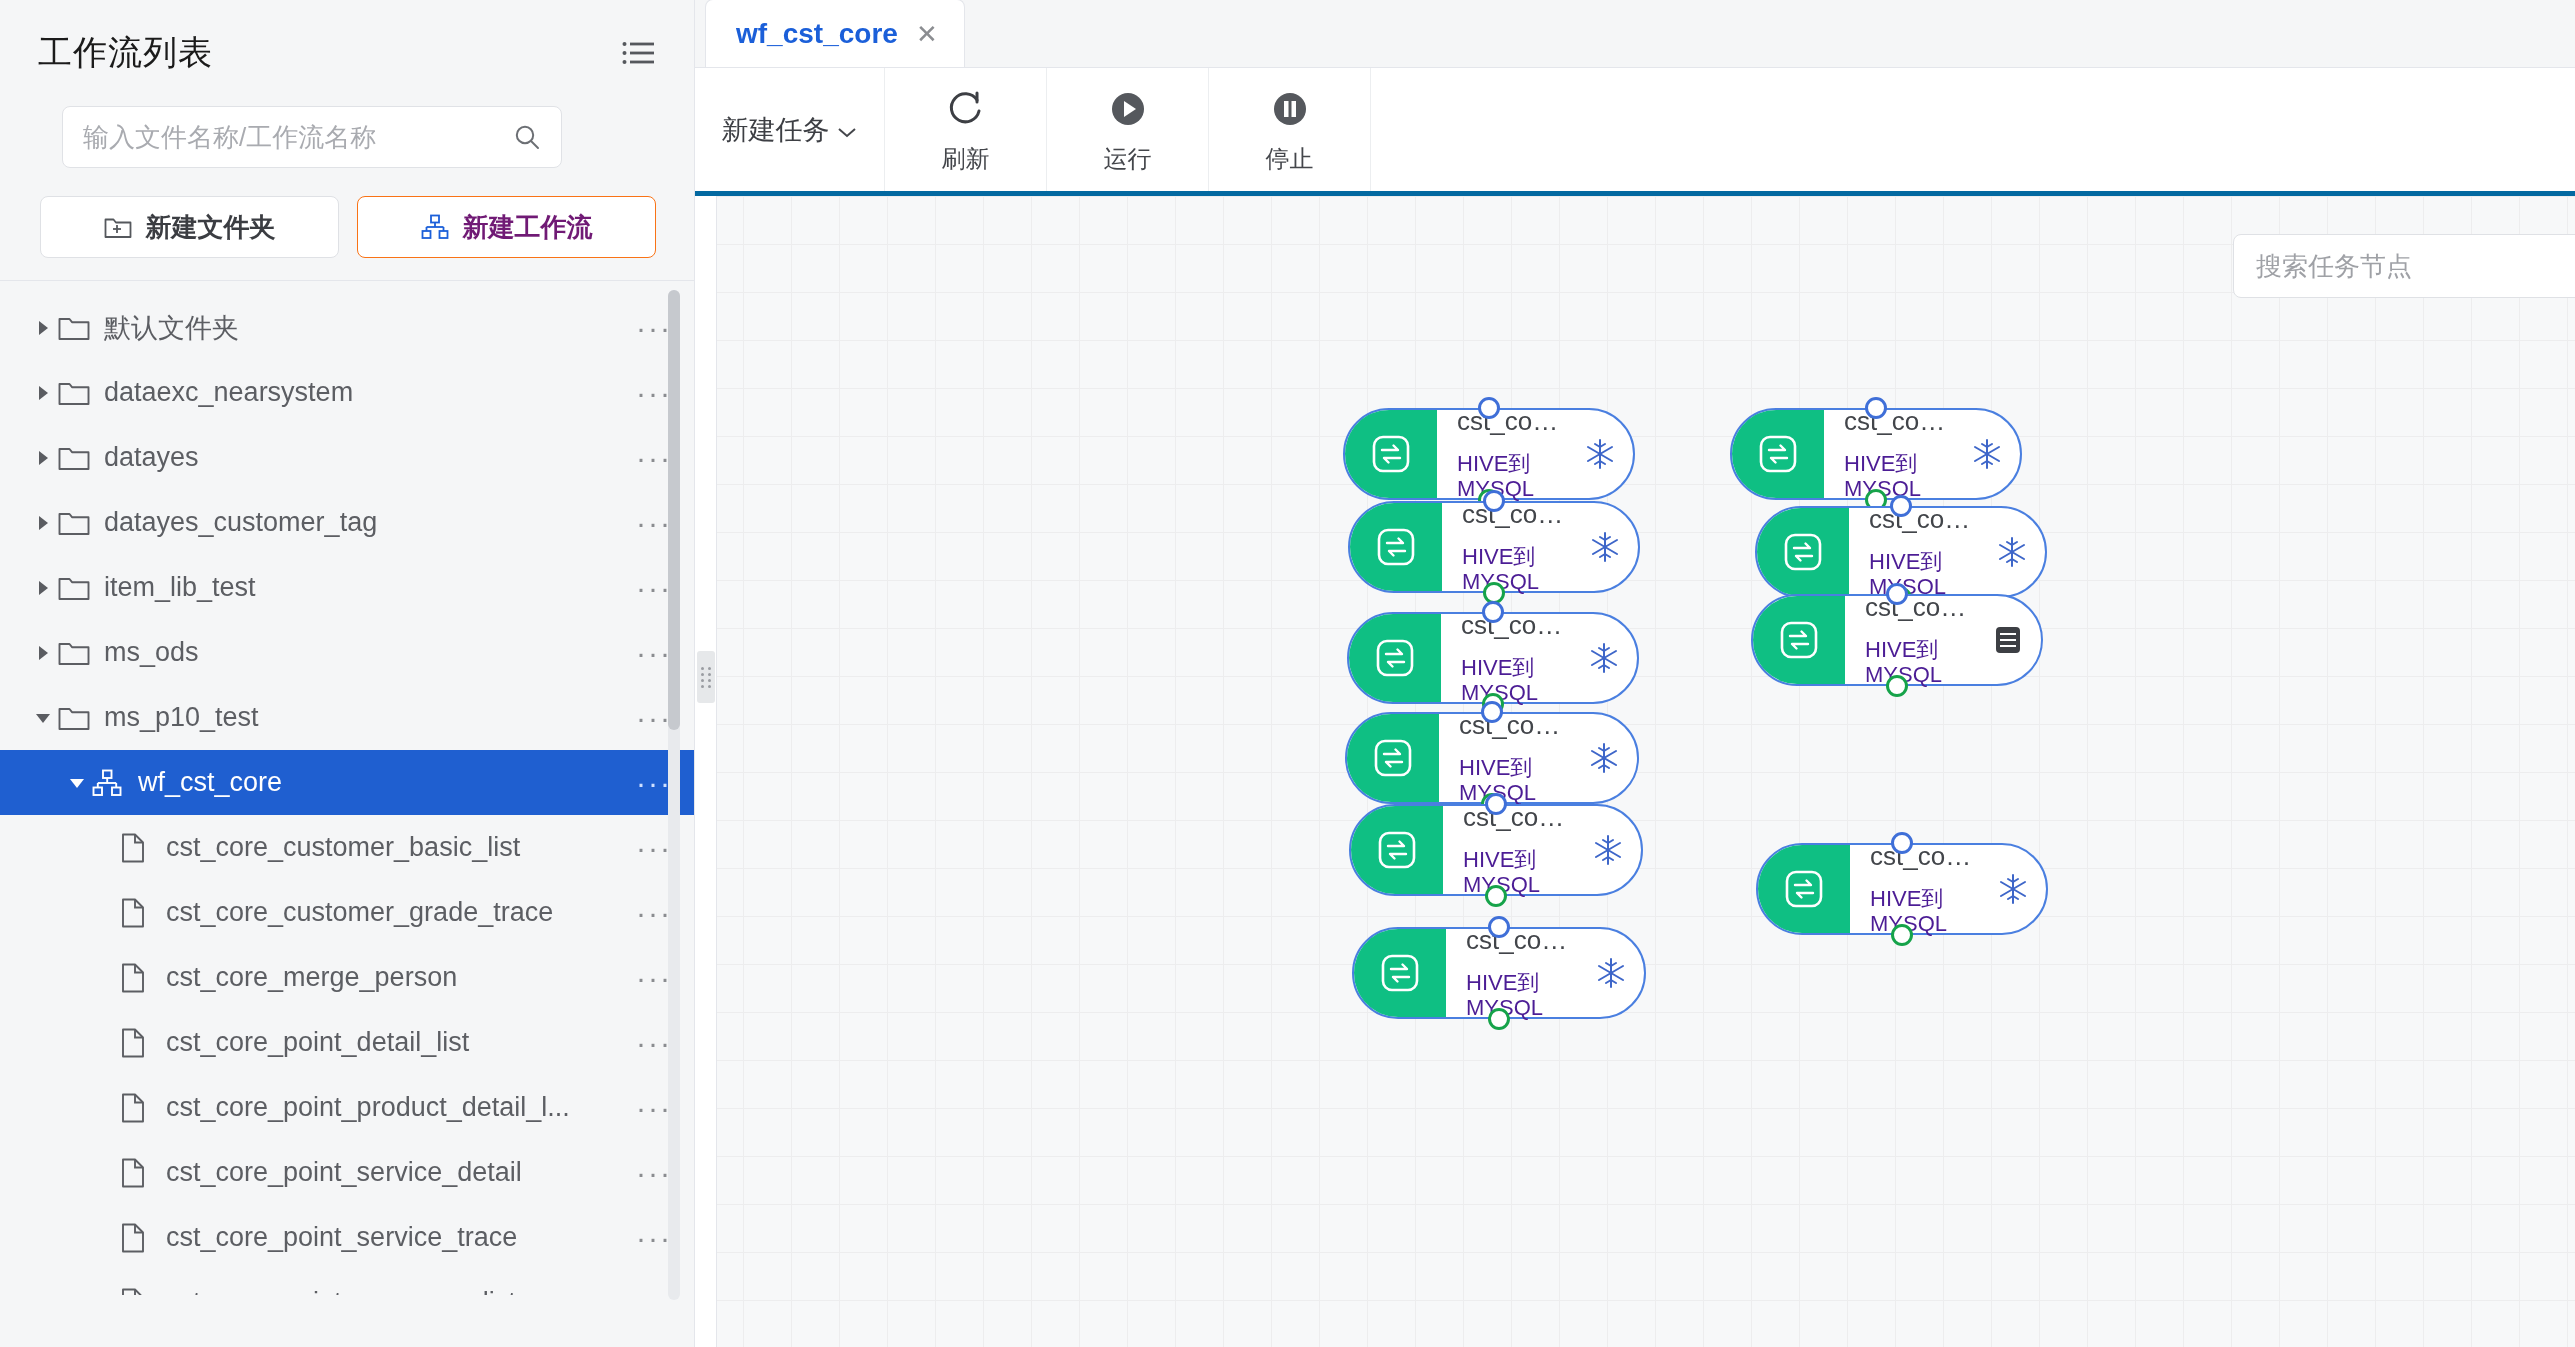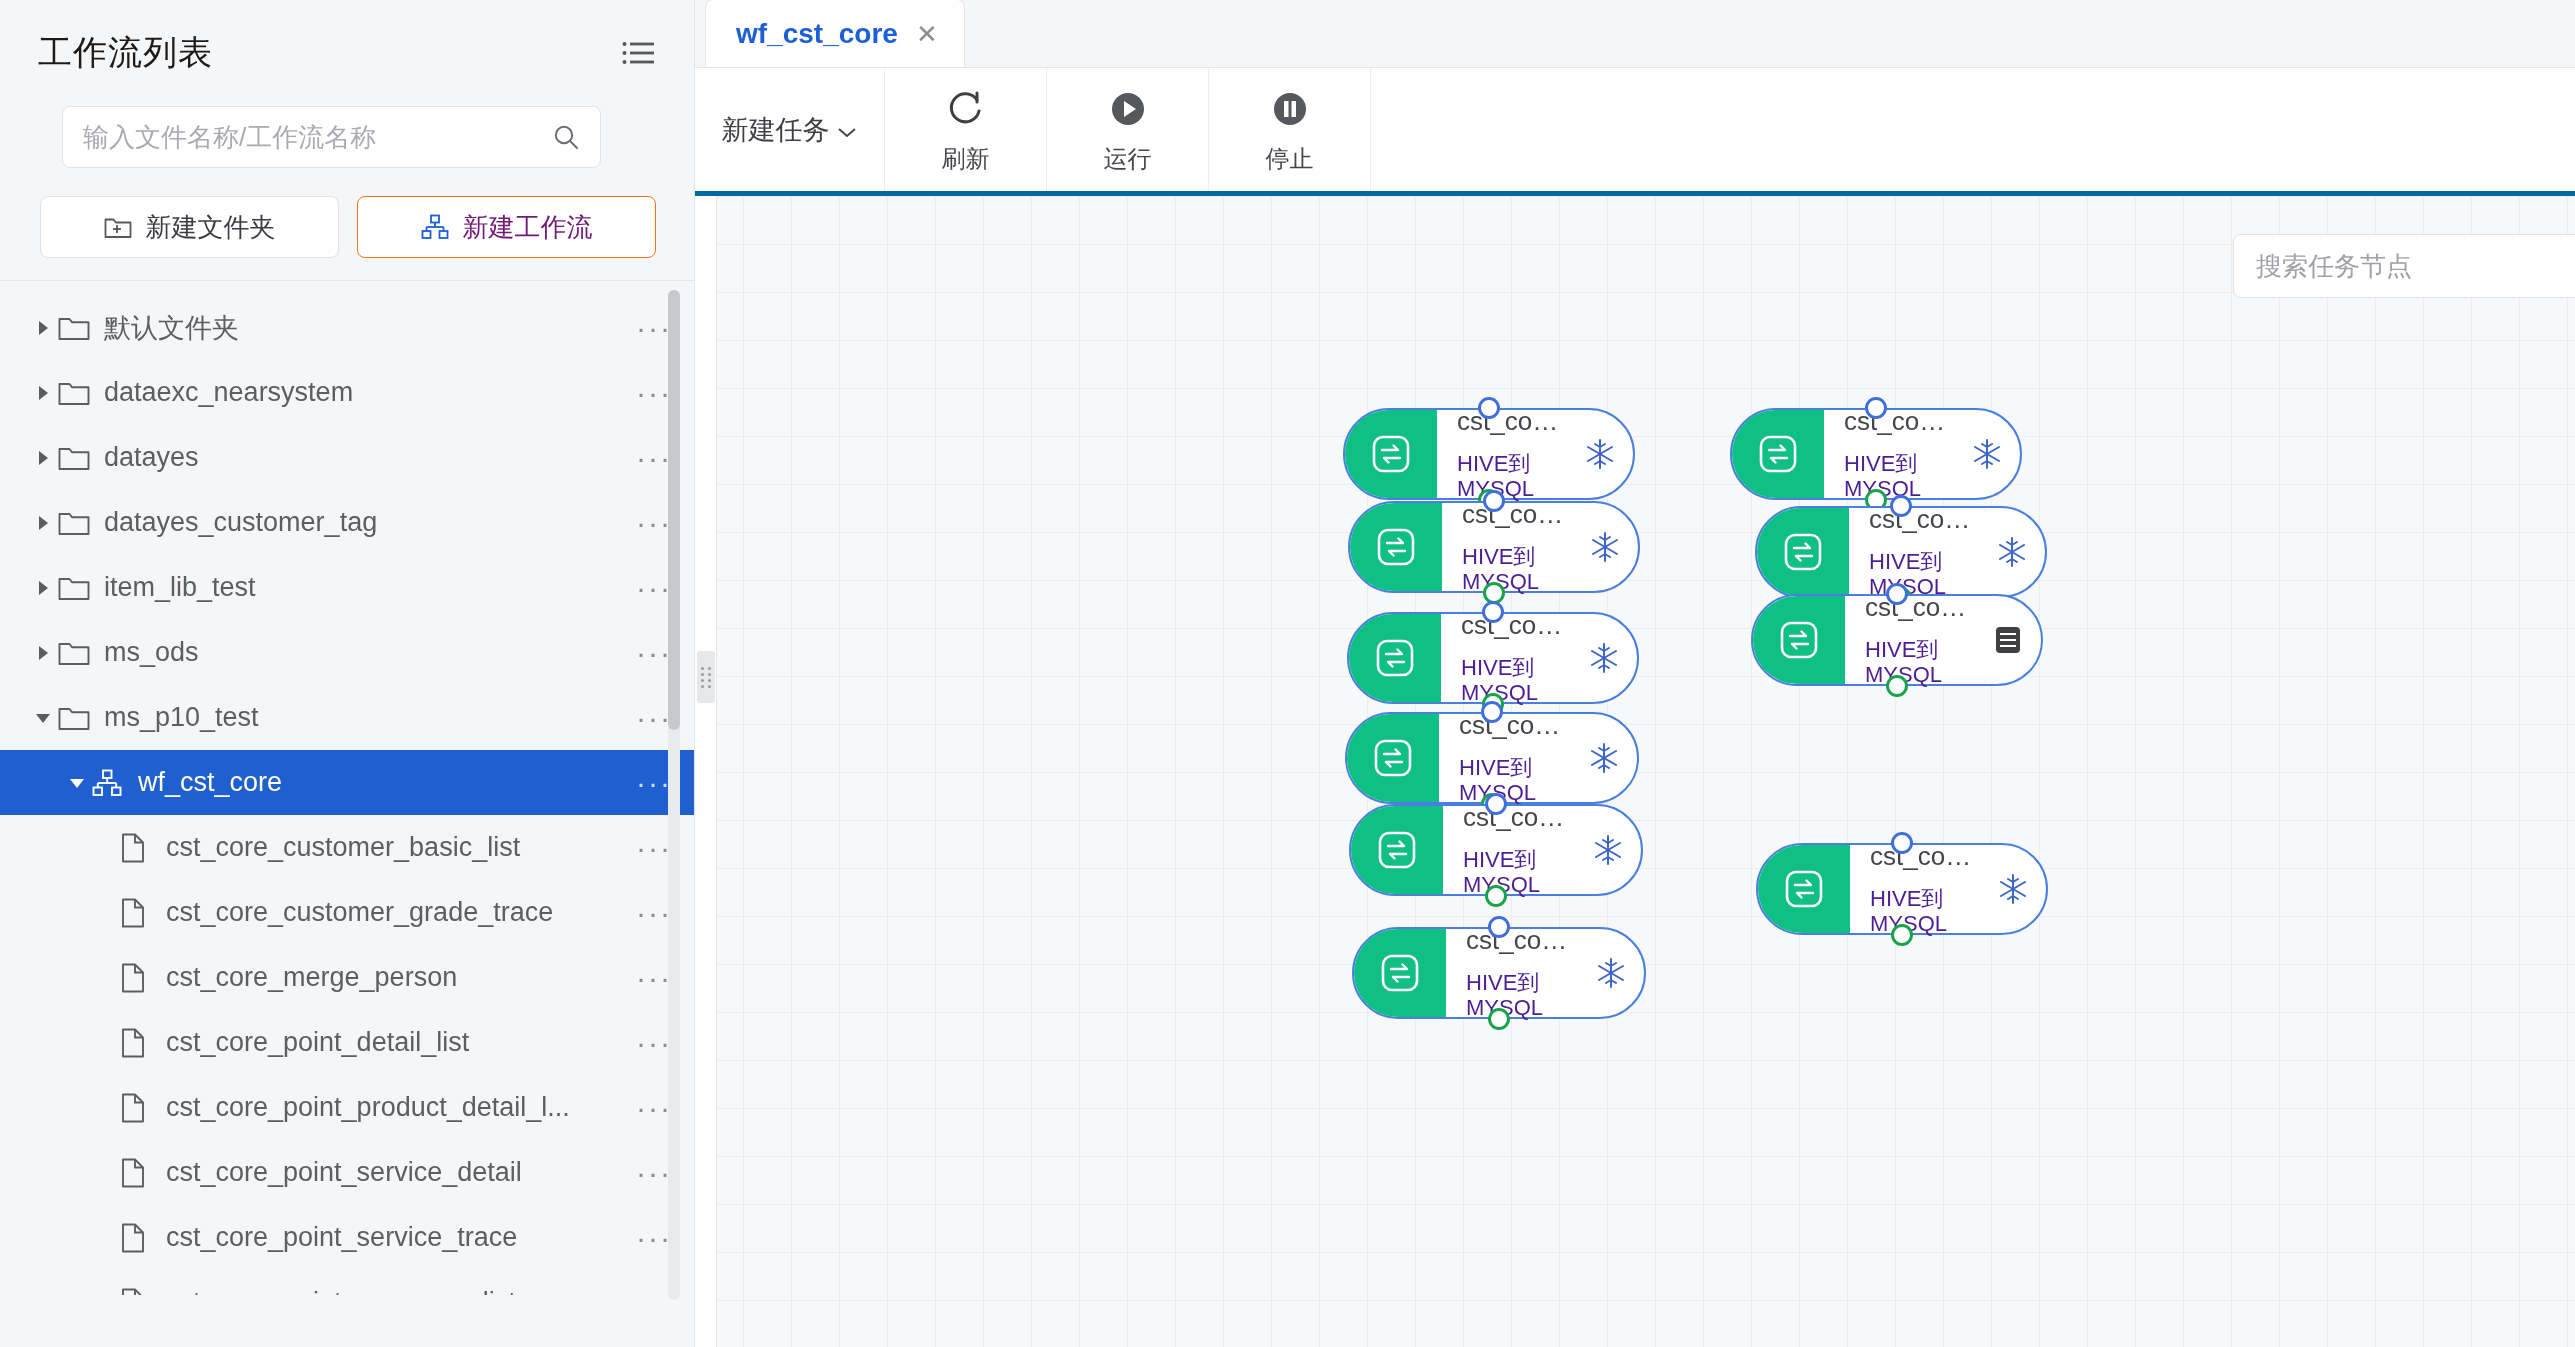--- a/index.html
+++ b/index.html
@@ -26,32 +26,32 @@
   .sb-title { font-size: 34px; color: #1b1b1b; letter-spacing: 1px; font-weight: 400; }
   .list-icon { width: 34px; height: 26px; cursor: pointer; display:block; }
 
   .sb-search-wrap { padding: 30px 38px 0 62px; }
   .sb-search {
     position: relative;
     height: 62px; background: #fff;
     border: 1px solid #e0e2e6; border-radius: 8px;
     display: flex; align-items: center;
     padding: 8px 20px;
-    width: 539px;
+    width: 500px;
   }
   .sb-search input {
     border: none; outline: none; flex: 1;
     font-size: 26px; color: #333;
     font-family: "Liberation Sans", sans-serif;
     background: transparent;
   }
   .sb-search input::placeholder { color: #a9abb0; }
   .search-icon { width: 28px; height: 28px; flex: 0 0 28px; }
 
-  .sb-buttons { display: flex; gap: 18px; padding: 28px 38px 0 40px; }
+  .sb-buttons { display: flex; gap: 18px; padding: 28px 38px 0 40px; font-weight: bold; }
   .btn {
     height: 62px; border-radius: 8px;
     display: flex; align-items: center; justify-content: center;
     gap: 14px; font-size: 26px; cursor: pointer;
     background: #fff; border: 1px solid #dfe1e5; color: #3b3d42;
     width: 310px;
   }
   .btn.primary { border: 1px solid #f97316; color: #701a75; }
   .btn svg { display: block; }
 

